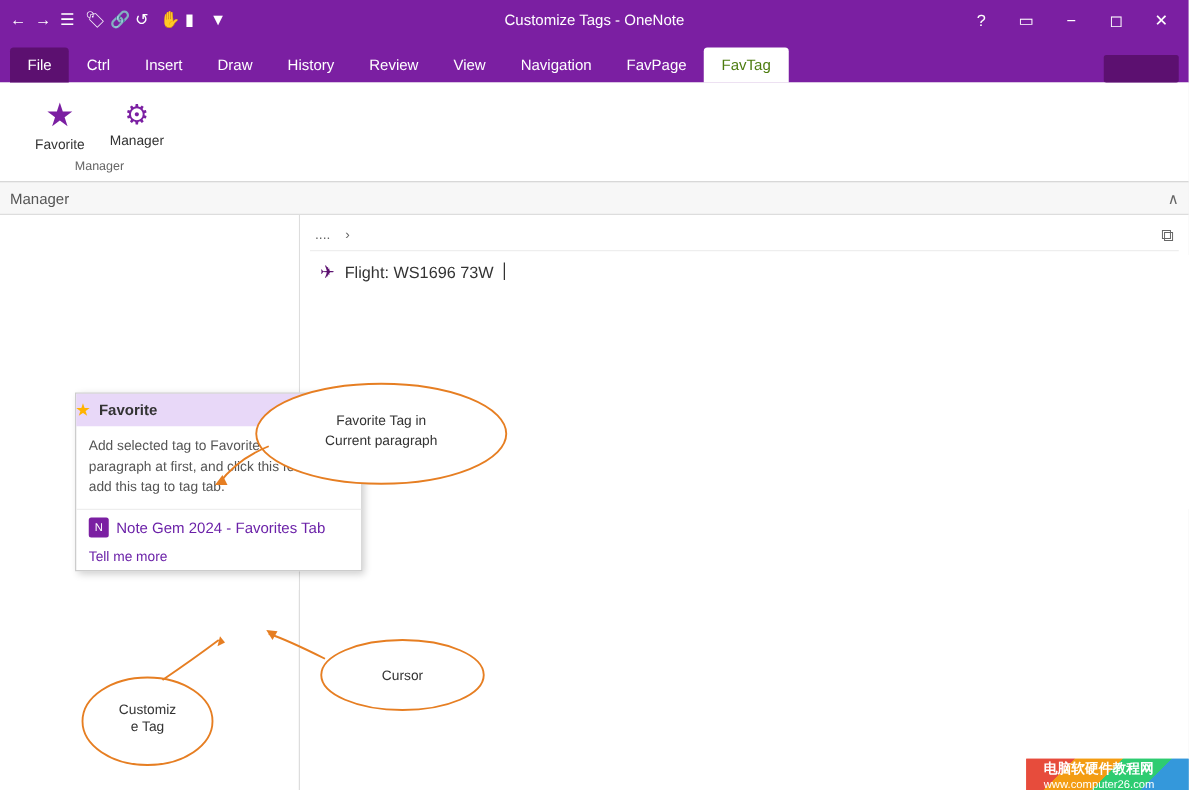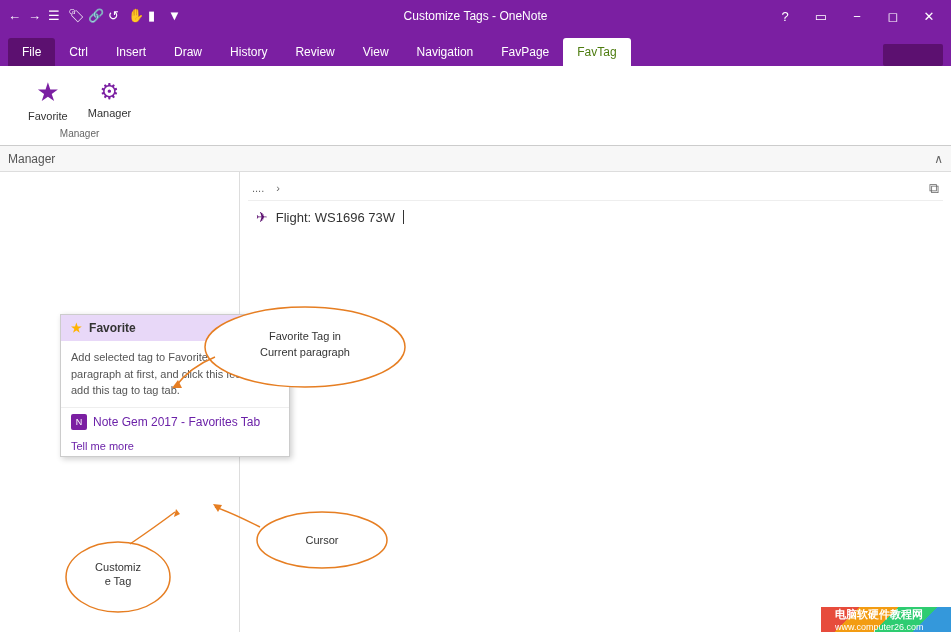--- a/index.html
+++ b/index.html
@@ -190,21 +190,21 @@
       top: 142px;
       background: white;
       border: 1px solid #ccc;
       box-shadow: 2px 2px 6px rgba(0,0,0,0.2);
       width: 230px;
       z-index: 50;
       font-size: 12px;
     }
     .favorites-dropdown-header {
       background: #e8d8f8;
-      padding: 6px 10px;
+      padding: 6px 0;
       font-weight: bold;
       color: #333;
       font-size: 12px;
     }
     .favorites-dropdown-desc {
       padding: 8px 10px;
       font-size: 11px;
       color: #555;
       line-height: 1.5;
       border-bottom: 1px solid #eee;
@@ -342,21 +342,21 @@
 
 
   <div class="favorites-dropdown">
     <div class="favorites-dropdown-header">
       <span style="color:#FFB300; margin-right:4px;">★</span>
       <span>Favorite</span>
     </div>
     <div class="favorites-dropdown-desc">Add selected tag to Favorite tag paragraph at first, and click this feature to add this tag to tag tab.</div>
     <div class="favorites-dropdown-item">
       <span class="note-gem-icon">N</span>
-      <span style="color:#6B21A8;">Note Gem 2017 - Favorites Tab</span>
+      <span style="color:#6B21A8;">Note Gem 2024 - Favorites Tab</span>
     </div>
     <div class="favorites-dropdown-tell">Tell me more</div>
   </div>
 
   <svg class="arrow-svg" style="position:absolute;top:0;left:0;width:100%;height:100%;pointer-events:none;z-index:200;">
 
     <ellipse cx="305" cy="175" rx="100" ry="40" fill="white" stroke="#E67E22" stroke-width="1.5"></ellipse>
     <text x="305" y="168" text-anchor="middle" font-size="11" fill="#333" font-family="Segoe UI,Arial,sans-serif">Favorite Tag in</text>
     <text x="305" y="184" text-anchor="middle" font-size="11" fill="#333" font-family="Segoe UI,Arial,sans-serif">Current paragraph</text>
 

